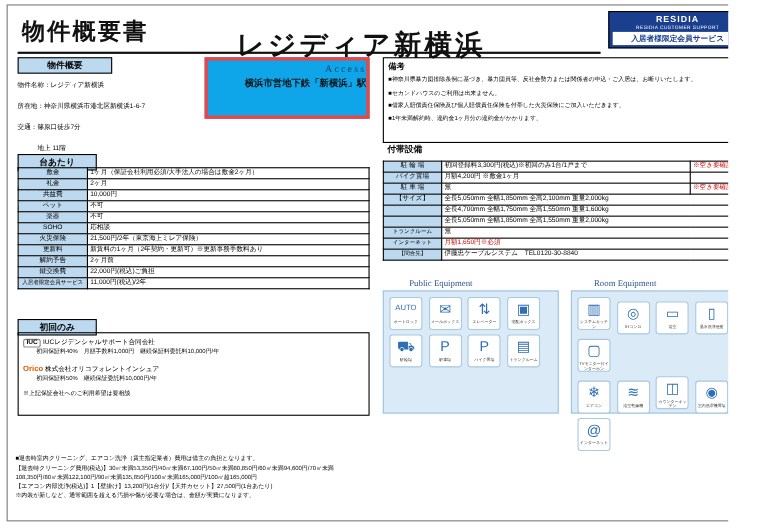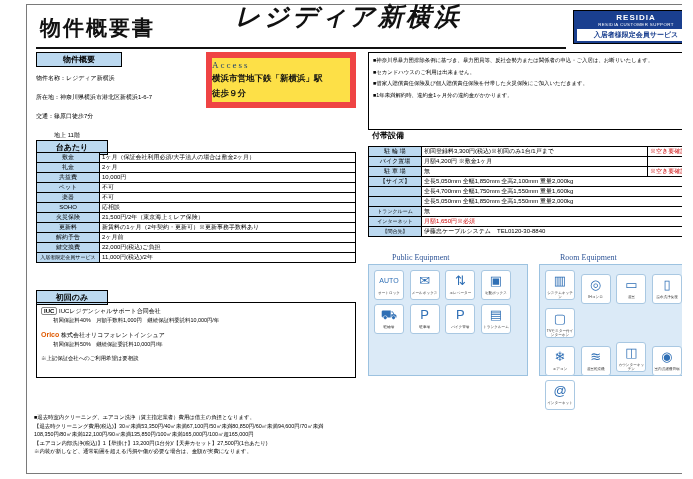--- a/index.html
+++ b/index.html
@@ -1,41 +1,41 @@
 <!DOCTYPE html>
 <html><head>
 <meta charset="utf-8">
 <style>
   html,body{margin:0;padding:0;background:#fff;}
   body{width:693px;height:479px;font-family:"Liberation Sans",sans-serif;font-size:6px;color:#000;}
-  #sheet{position:relative;width:662px;height:479px;overflow:hidden;background:#fff;margin-left:20px;}
+  #sheet{position:relative;width:662px;height:479px;overflow:hidden;background:#fff;}
   .frame{position:absolute;left:6px;top:4px;width:681px;height:470px;border:1px solid #7a7a7a;box-sizing:border-box;}
   .abs{position:absolute;}
   
   .hdr-title{left:20px;top:14px;font-size:21px;font-weight:bold;letter-spacing:2px;color:#111;}
-  .hdr-prop{left:215px;top:0;font-size:25px;font-weight:bold;letter-spacing:3px;color:#111;font-style:italic;}
+  .hdr-prop{left:215px;top:24px;font-size:25px;font-weight:bold;letter-spacing:3px;color:#111;}
   .hdr-rule{left:16px;top:47px;width:530px;height:2px;background:#111;}
   .logo{left:553px;top:10px;width:126px;height:34px;background:#1a3f8f;border:1px solid #000000;color:#fff;text-align:center;box-sizing:border-box;}
   .logo .l1{font-size:8px;font-weight:bold;letter-spacing:1px;margin-top:2px;}
   .logo .l2{font-size:4.4px;letter-spacing:.4px;}
   .logo .l3{font-size:7px;font-weight:bold;background:#fff;color:#1a3f8f;margin:2px 3px 0;padding:1px 0;}
   .logo .mark{position:absolute;right:6px;top:4px;font-size:14px;font-style:italic;color:#9fc0ea;font-weight:bold;}
   
   .seclabel{border:1px solid #000;background:#bcd9f0;font-size:8px;font-weight:bold;text-align:center;padding:1px 0;box-sizing:border-box;}
   .secplain{font-size:8px;font-weight:bold;}
   
   table.t{border-collapse:collapse;}
   table.t td{border:1px solid #000;padding:0 2px;font-size:6px;line-height:9px;vertical-align:middle;}
   td.hd{background:#bcd9f0;text-align:center;white-space:nowrap;}
   .txt{font-size:6px;line-height:9.5px;white-space:pre-line;}
   .small{font-size:5.4px;line-height:8.5px;}
   .red{color:#cc0000;}
   .b{font-weight:bold;}
   
-  .access{left:186px;top:52px;width:150px;height:56px;background:#fde047;border:6px solid #ef4444;box-sizing:border-box;text-align:left;}
+  .access{left:186px;top:52px;width:150px;height:56px;background:#0ea5e9;border:3px solid #ef4444;box-sizing:border-box;text-align:right;}
   .access .ttl{font-size:9px;letter-spacing:2px;margin-top:2px;color:#1c3f6e;font-family:"Liberation Serif",serif;}
   .access .l{font-size:8.5px;font-weight:bold;margin-top:3px;color:#111;}
   
   .notebox{left:348px;top:52px;width:331px;height:78px;border:1px solid #000;box-sizing:border-box;padding:3px 4px;}
   
   .eqhdr{font-size:8px;color:#2f5597;font-family:"Liberation Serif",serif;}
   .iconpanel{background:#dbeaf7;border:1px solid #9cc2e0;box-sizing:border-box;}
   .icell{width:30px;height:30px;background:#fff;border:1px solid #a9c8e2;border-radius:3px;box-sizing:border-box;text-align:center;display:inline-block;margin:2px;position:relative;}
   .icell .gl{font-size:13px;line-height:20px;display:block;color:#2f6fb5;}
   .icell .cap{font-size:3.6px;line-height:4px;display:block;color:#333;}
@@ -67,24 +67,24 @@
     <div>交通：篠原口徒歩7分</div>
     <div>　　　地上 11階</div>
     <div>総戸数：住戸131戸</div>
     <div>竣工：2007年1月</div>
     <div>築年：1K</div>
   </div>
 
   <div class="abs access">
     <div class="ttl">Access</div>
     <div class="l">横浜市営地下鉄「新横浜」駅</div>
-    <div class="l">徒歩９分</div>
   </div>
 
   <div class="abs notebox">
+    <div class="b" style="font-size:7.5px;margin-bottom:3px;">備考</div>
     <div class="small" style="margin-bottom:3px;">■神奈川県暴力団排除条例に基づき、暴力団員等、反社会勢力または関係者の申込・ご入居は、お断りいたします。</div>
     <div class="small" style="margin-bottom:3px;">■セカンドハウスのご利用は出来ません。</div>
     <div class="small" style="margin-bottom:3px;">■借家人賠償責任保険及び個人賠償責任保険を付帯した火災保険にご加入いただきます。</div>
     <div class="small">■1年未満解約時、違約金1ヶ月分の違約金がかかります。</div>
   </div>
 
   <div class="abs seclabel" style="left:16px;top:140px;width:72px;">台あたり</div>
   <table class="t abs" style="left:16px;top:152px;width:320px;">
     <tbody>
         <tr>

